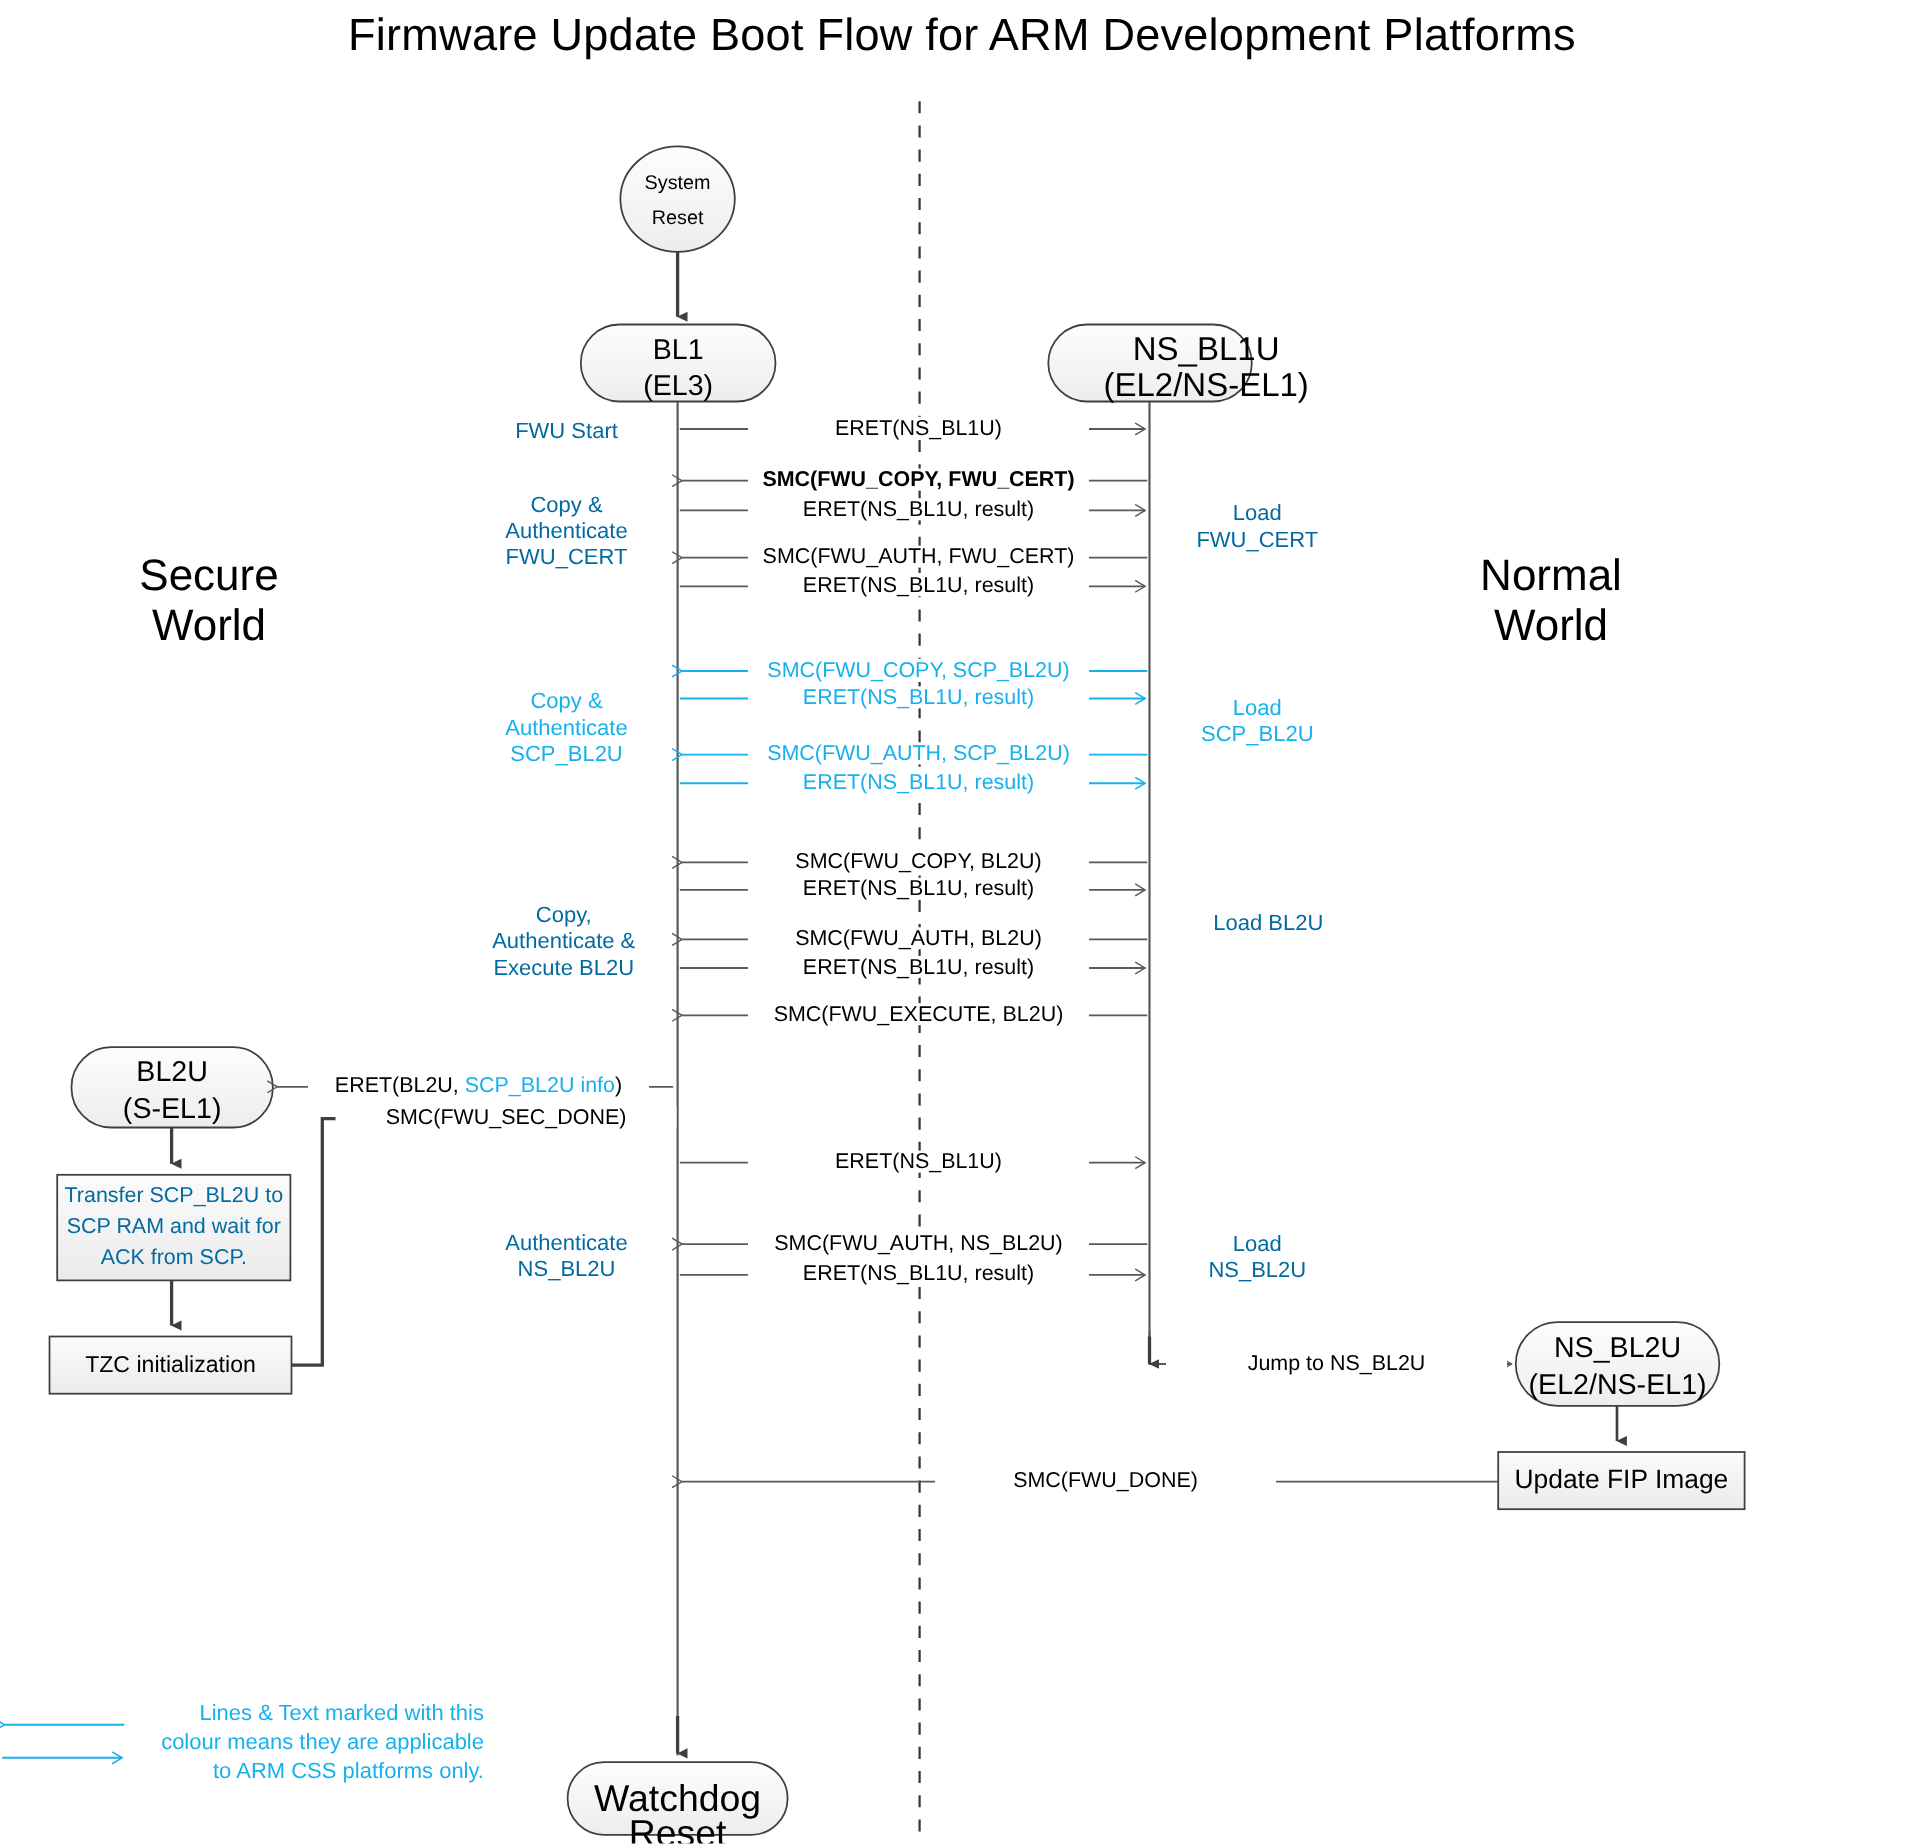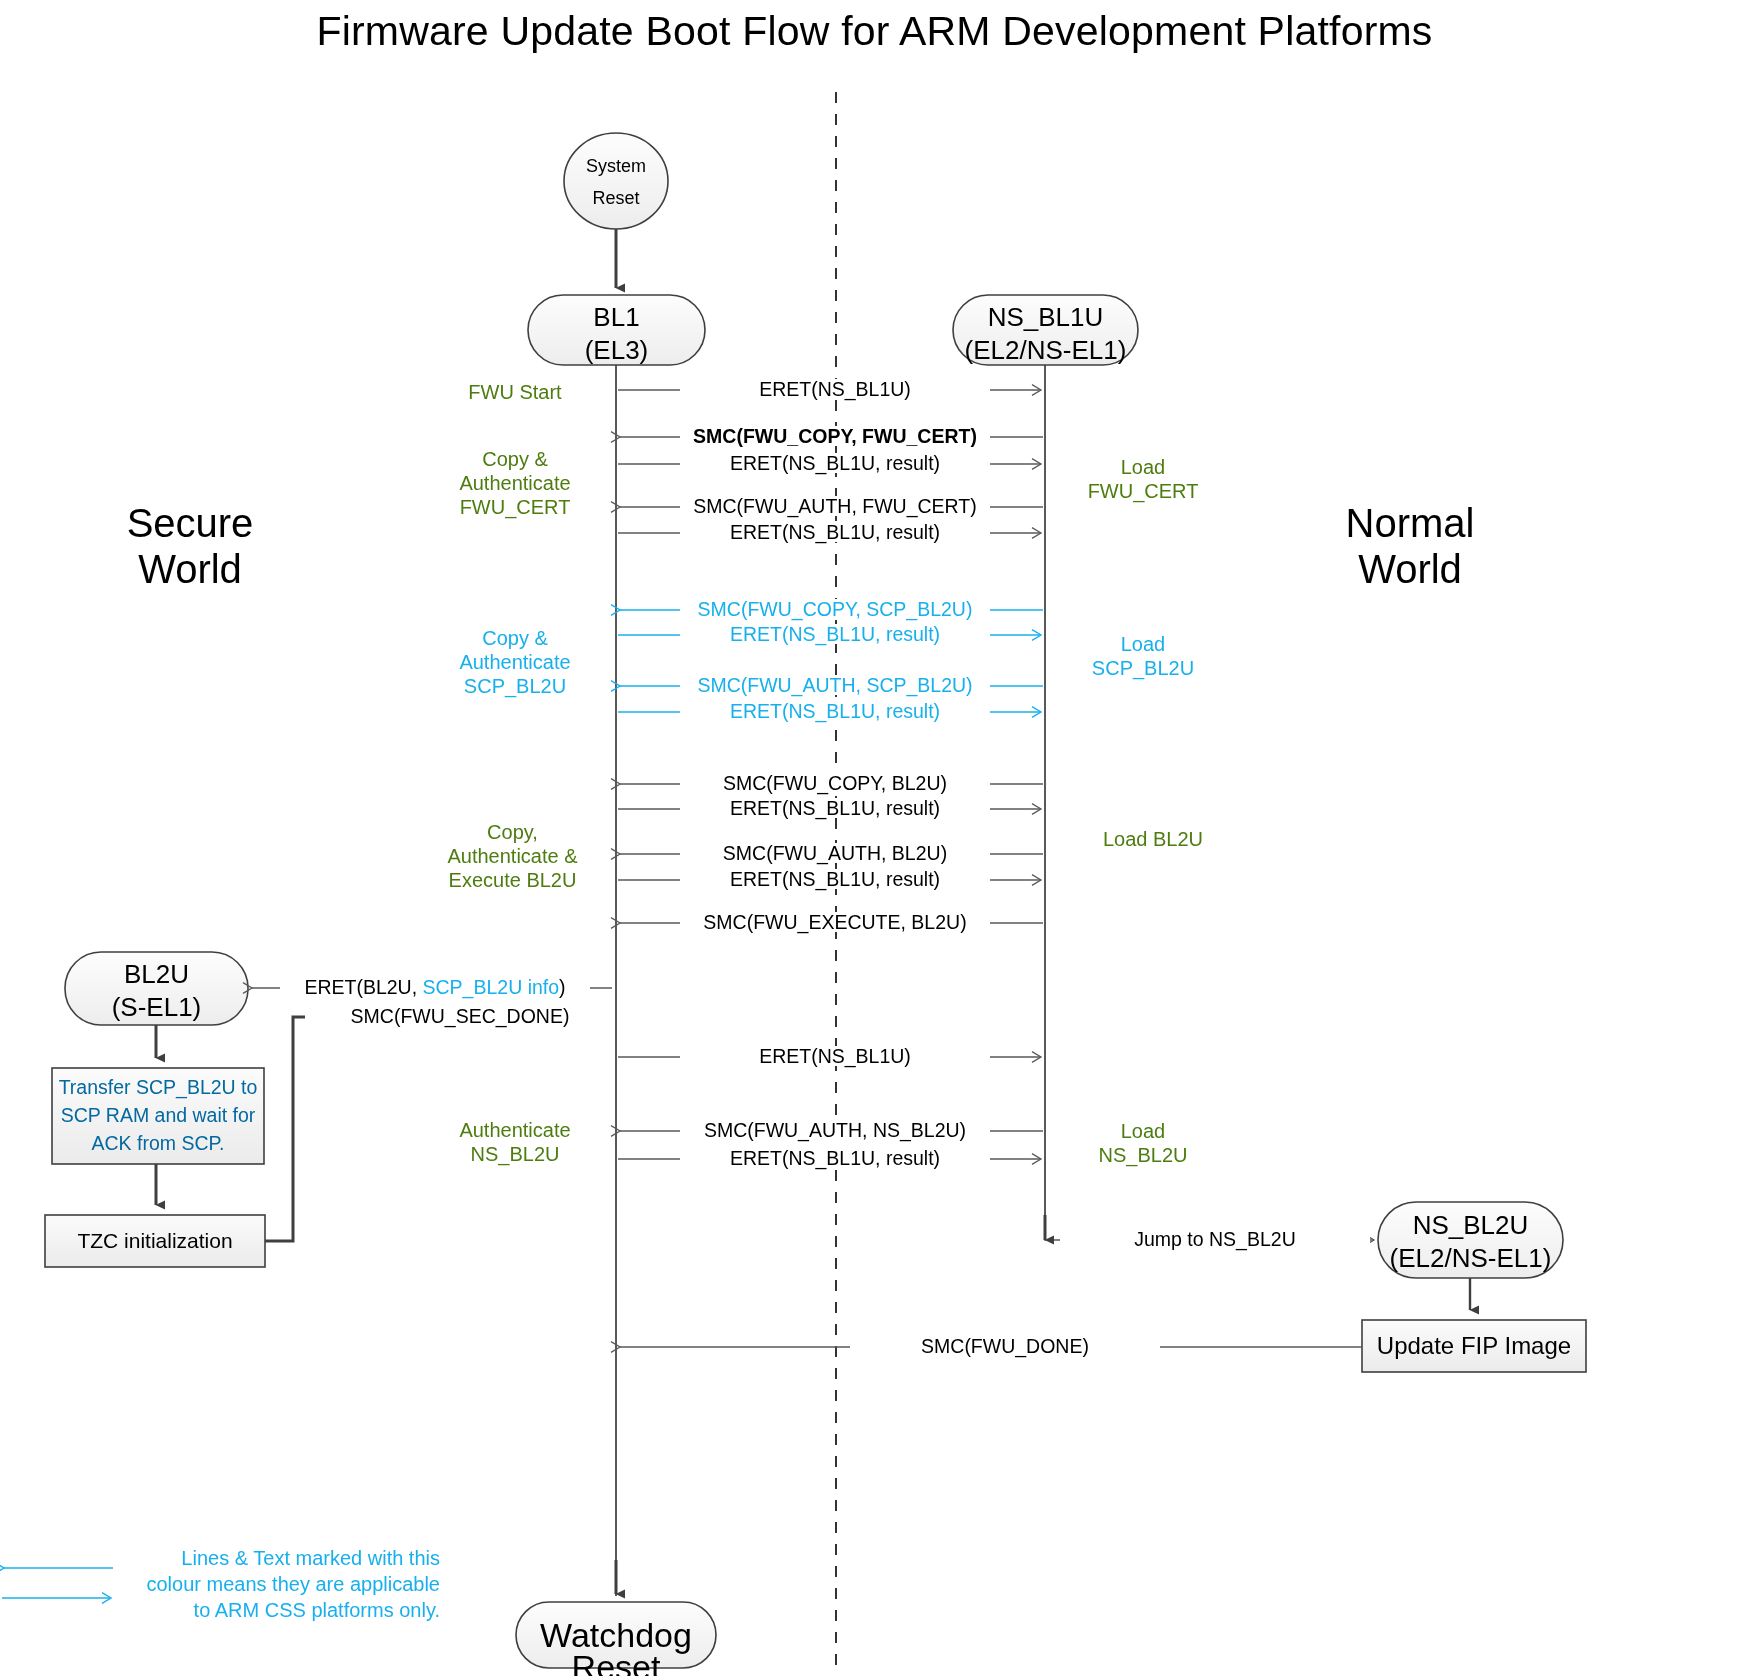--- a/index.html
+++ b/index.html
@@ -21,21 +21,21 @@
   }
   .node-lbl{
     position:absolute;text-align:center;color:#000;pointer-events:none;
   }
   .msg{
     position:absolute;text-align:center;font-size:19.5px;color:#000;
     background:#ffffff;padding:0 5px;white-space:nowrap;line-height:20px;
   }
   .msg.cyan{color:#17b0ed;}
   .side-note{
-    position:absolute;text-align:center;font-size:20px;line-height:24px;color:#4d7c0f;
+    position:absolute;text-align:center;font-size:20px;line-height:24px;color:#0369a1;
   }
   .side-note.cyan{color:#17b0ed;}
   .boxtxt{
     position:absolute;text-align:center;line-height:26px;color:#000;
   }
   .boxtxt.cyan{color:#0369a1;}
   .legend-txt{
     position:absolute;text-align:right;font-size:20px;line-height:26px;color:#17b0ed;
   }
   .cy{color:#17b0ed;}
@@ -168,21 +168,21 @@
   <div class="node-lbl" style="left:541px;top:150px;width:150px;font-size:18px;line-height:32px;">
     <div>System</div>
     <div>Reset</div>
   </div>
 
   <div class="node-lbl" style="left:528px;top:301px;width:177px;font-size:26px;line-height:33px;">
     <div>BL1</div>
     <div>(EL3)</div>
   </div>
 
-  <div class="node-lbl" style="left:949px;top:301px;width:193px;font-size:26px;line-height:33px;">
+  <div class="node-lbl" style="left:1000px;top:301px;width:193px;font-size:30px;line-height:33px;">
     <div>NS_BL1U</div>
     <div>(EL2/NS-EL1)</div>
   </div>
 
   <div class="node-lbl" style="left:65px;top:958px;width:183px;font-size:26px;line-height:33px;">
     <div>BL2U</div>
     <div>(S-EL1)</div>
   </div>
 
   <div class="node-lbl" style="left:1374px;top:1209px;width:193px;font-size:26px;line-height:33px;">

